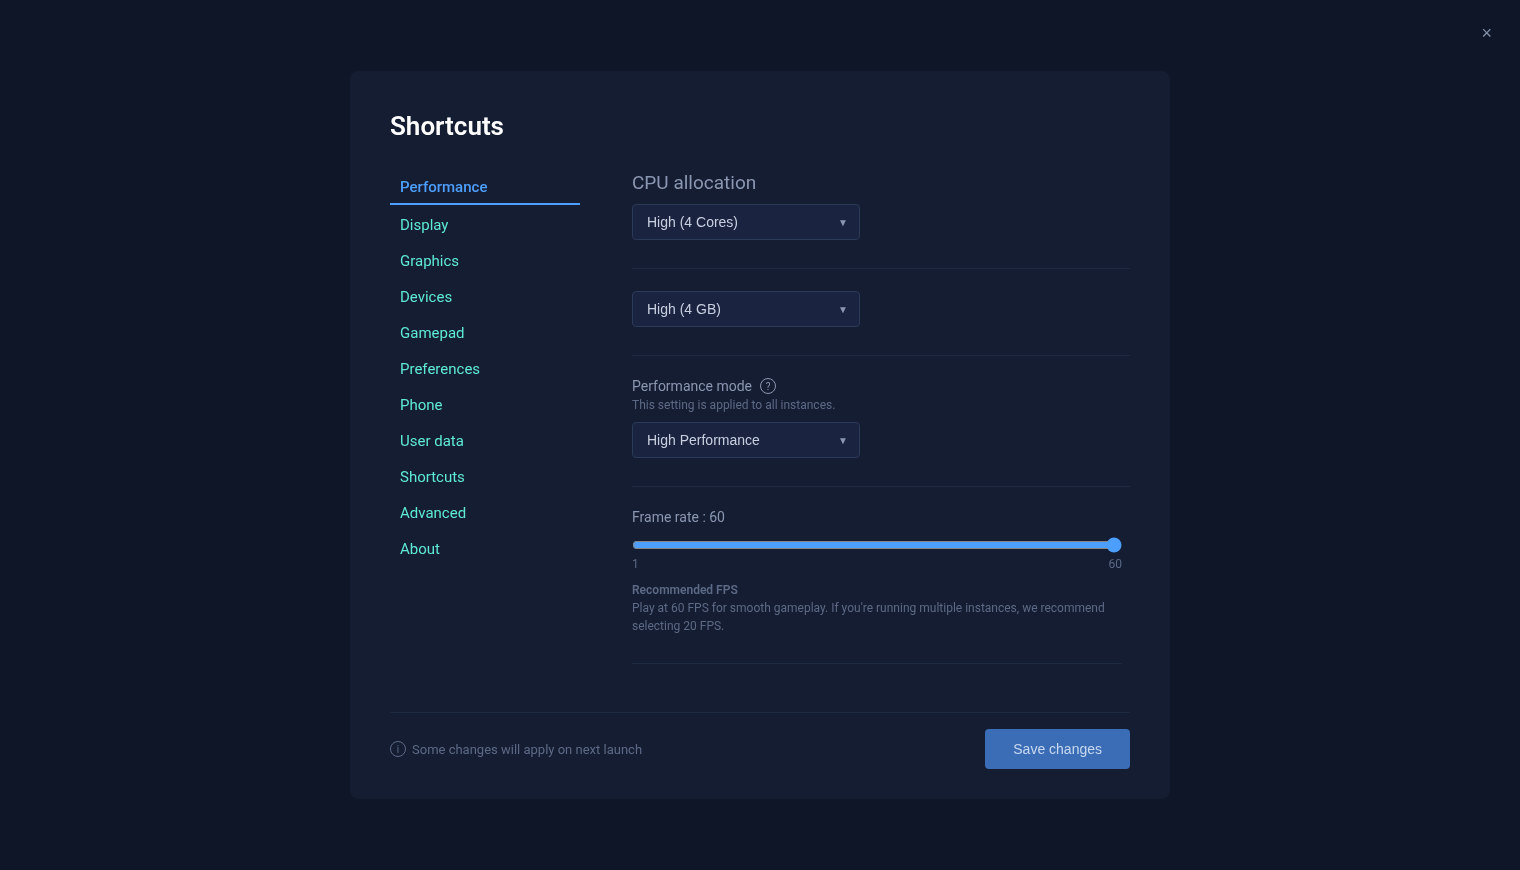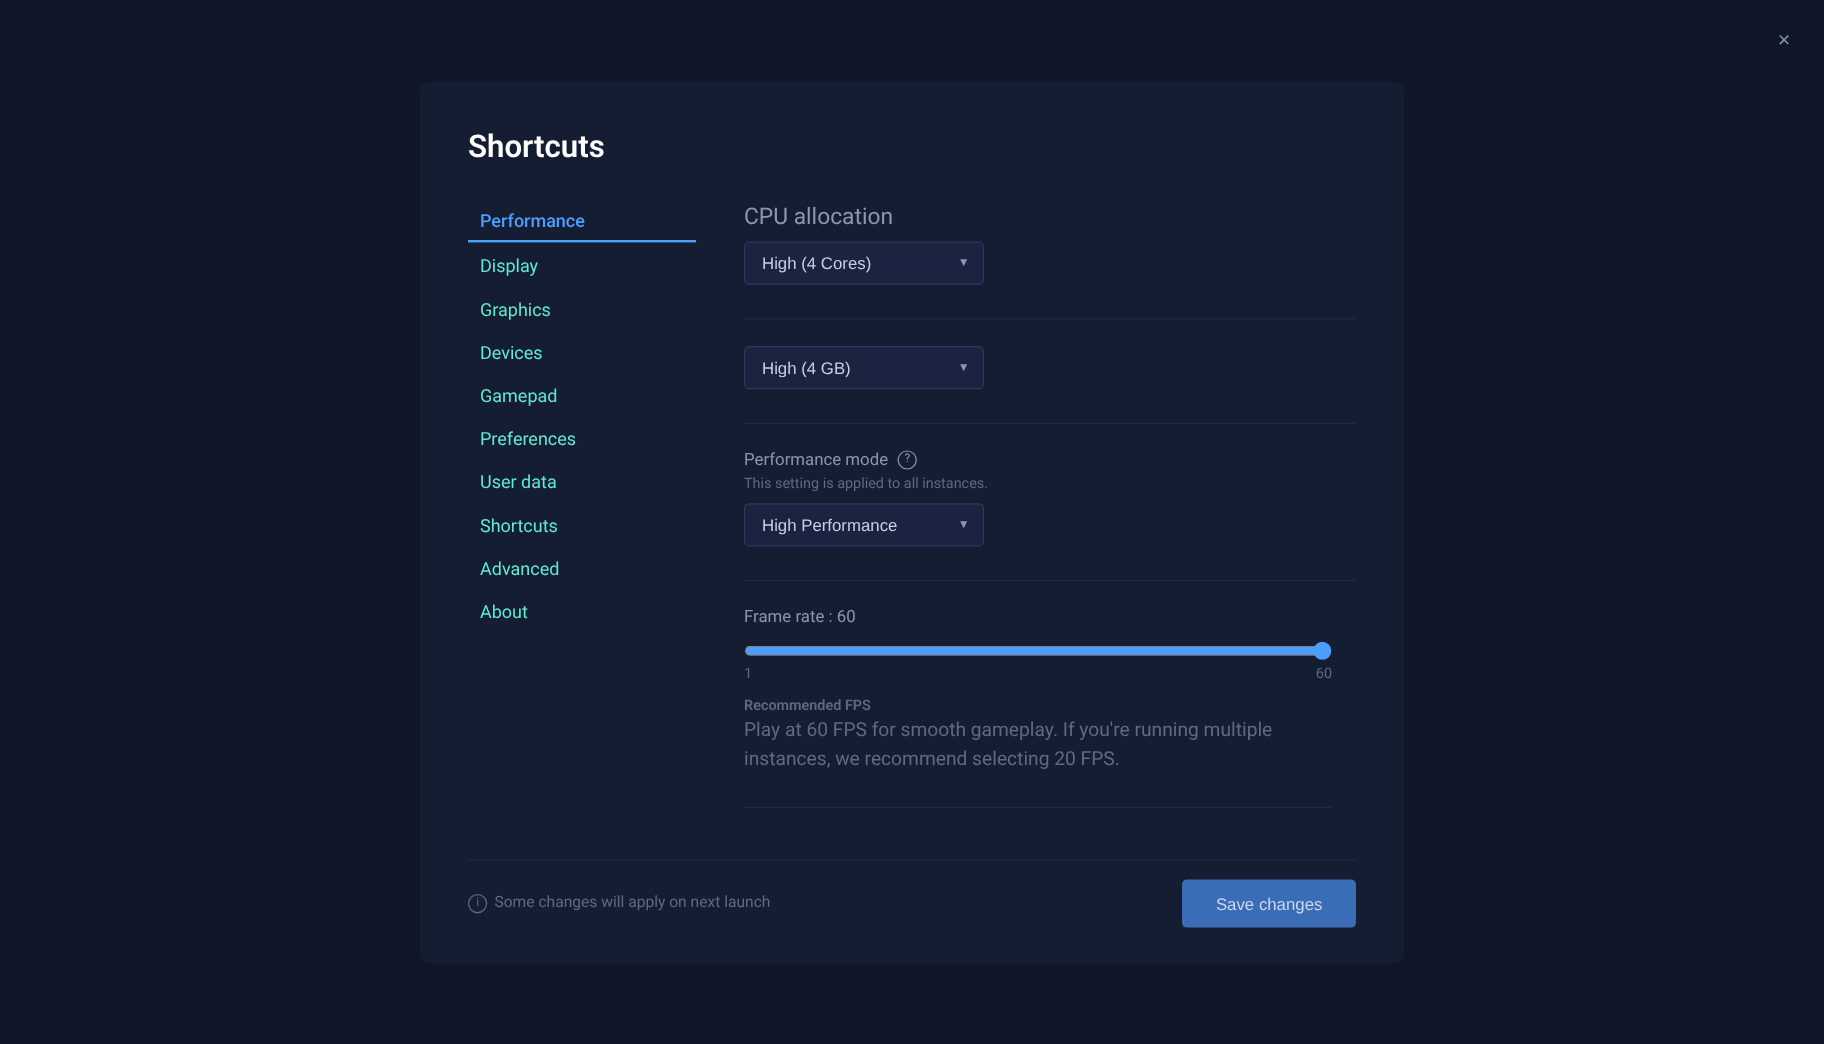--- a/index.html
+++ b/index.html
@@ -44,21 +44,21 @@
     .dialog-title {
       font-size: 26px;
       font-weight: 600;
       color: #ffffff;
       margin-bottom: 30px;
     }
 
     .dialog-body {
       display: flex;
       flex: 1;
-      gap: 0;
+      gap: 12px;
     }
 
     
     .sidebar {
       width: 190px;
       flex-shrink: 0;
       display: flex;
       flex-direction: column;
       gap: 4px;
     }
@@ -106,21 +106,21 @@
 
     .separator {
       border: none;
       border-top: 1px solid #1e2a42;
       margin: 22px 0;
     }
 
     .select-wrapper {
       position: relative;
       display: inline-block;
-      width: 200px;
+      width: 228px;
     }
 
     .select-wrapper select {
       appearance: none;
       -webkit-appearance: none;
       background: #1a2340;
       border: 1px solid #2a3a58;
       border-radius: 4px;
       color: #c8d0e0;
       font-size: 14px;
@@ -197,21 +197,21 @@
     }
 
     .recommended-fps .rec-title {
       font-size: 12px;
       color: #5c6a85;
       font-weight: 600;
       margin-bottom: 2px;
     }
 
     .recommended-fps .rec-desc {
-      font-size: 16px;
+      font-size: 12px;
       color: #5c6a85;
       line-height: 1.5;
       max-width: 490px;
     }
 
     
     .toggle-row {
       display: flex;
       align-items: center;
       justify-content: space-between;
@@ -274,20 +274,21 @@
   <div class="dialog-body">
 
     <nav class="sidebar">
 
     <div class="sidebar-item active">Performance</div>
         <div class="sidebar-item">Display</div>
         <div class="sidebar-item">Graphics</div>
         <div class="sidebar-item">Devices</div>
         <div class="sidebar-item">Gamepad</div>
         <div class="sidebar-item">Preferences</div>
+        <div class="sidebar-item">Phone</div>
         <div class="sidebar-item">User data</div>
         <div class="sidebar-item">Shortcuts</div>
         <div class="sidebar-item">Advanced</div>
         <div class="sidebar-item">About</div>
       </nav>
 
     <div class="content">
 
       <div class="section">
         <div class="section-label">CPU allocation</div>

